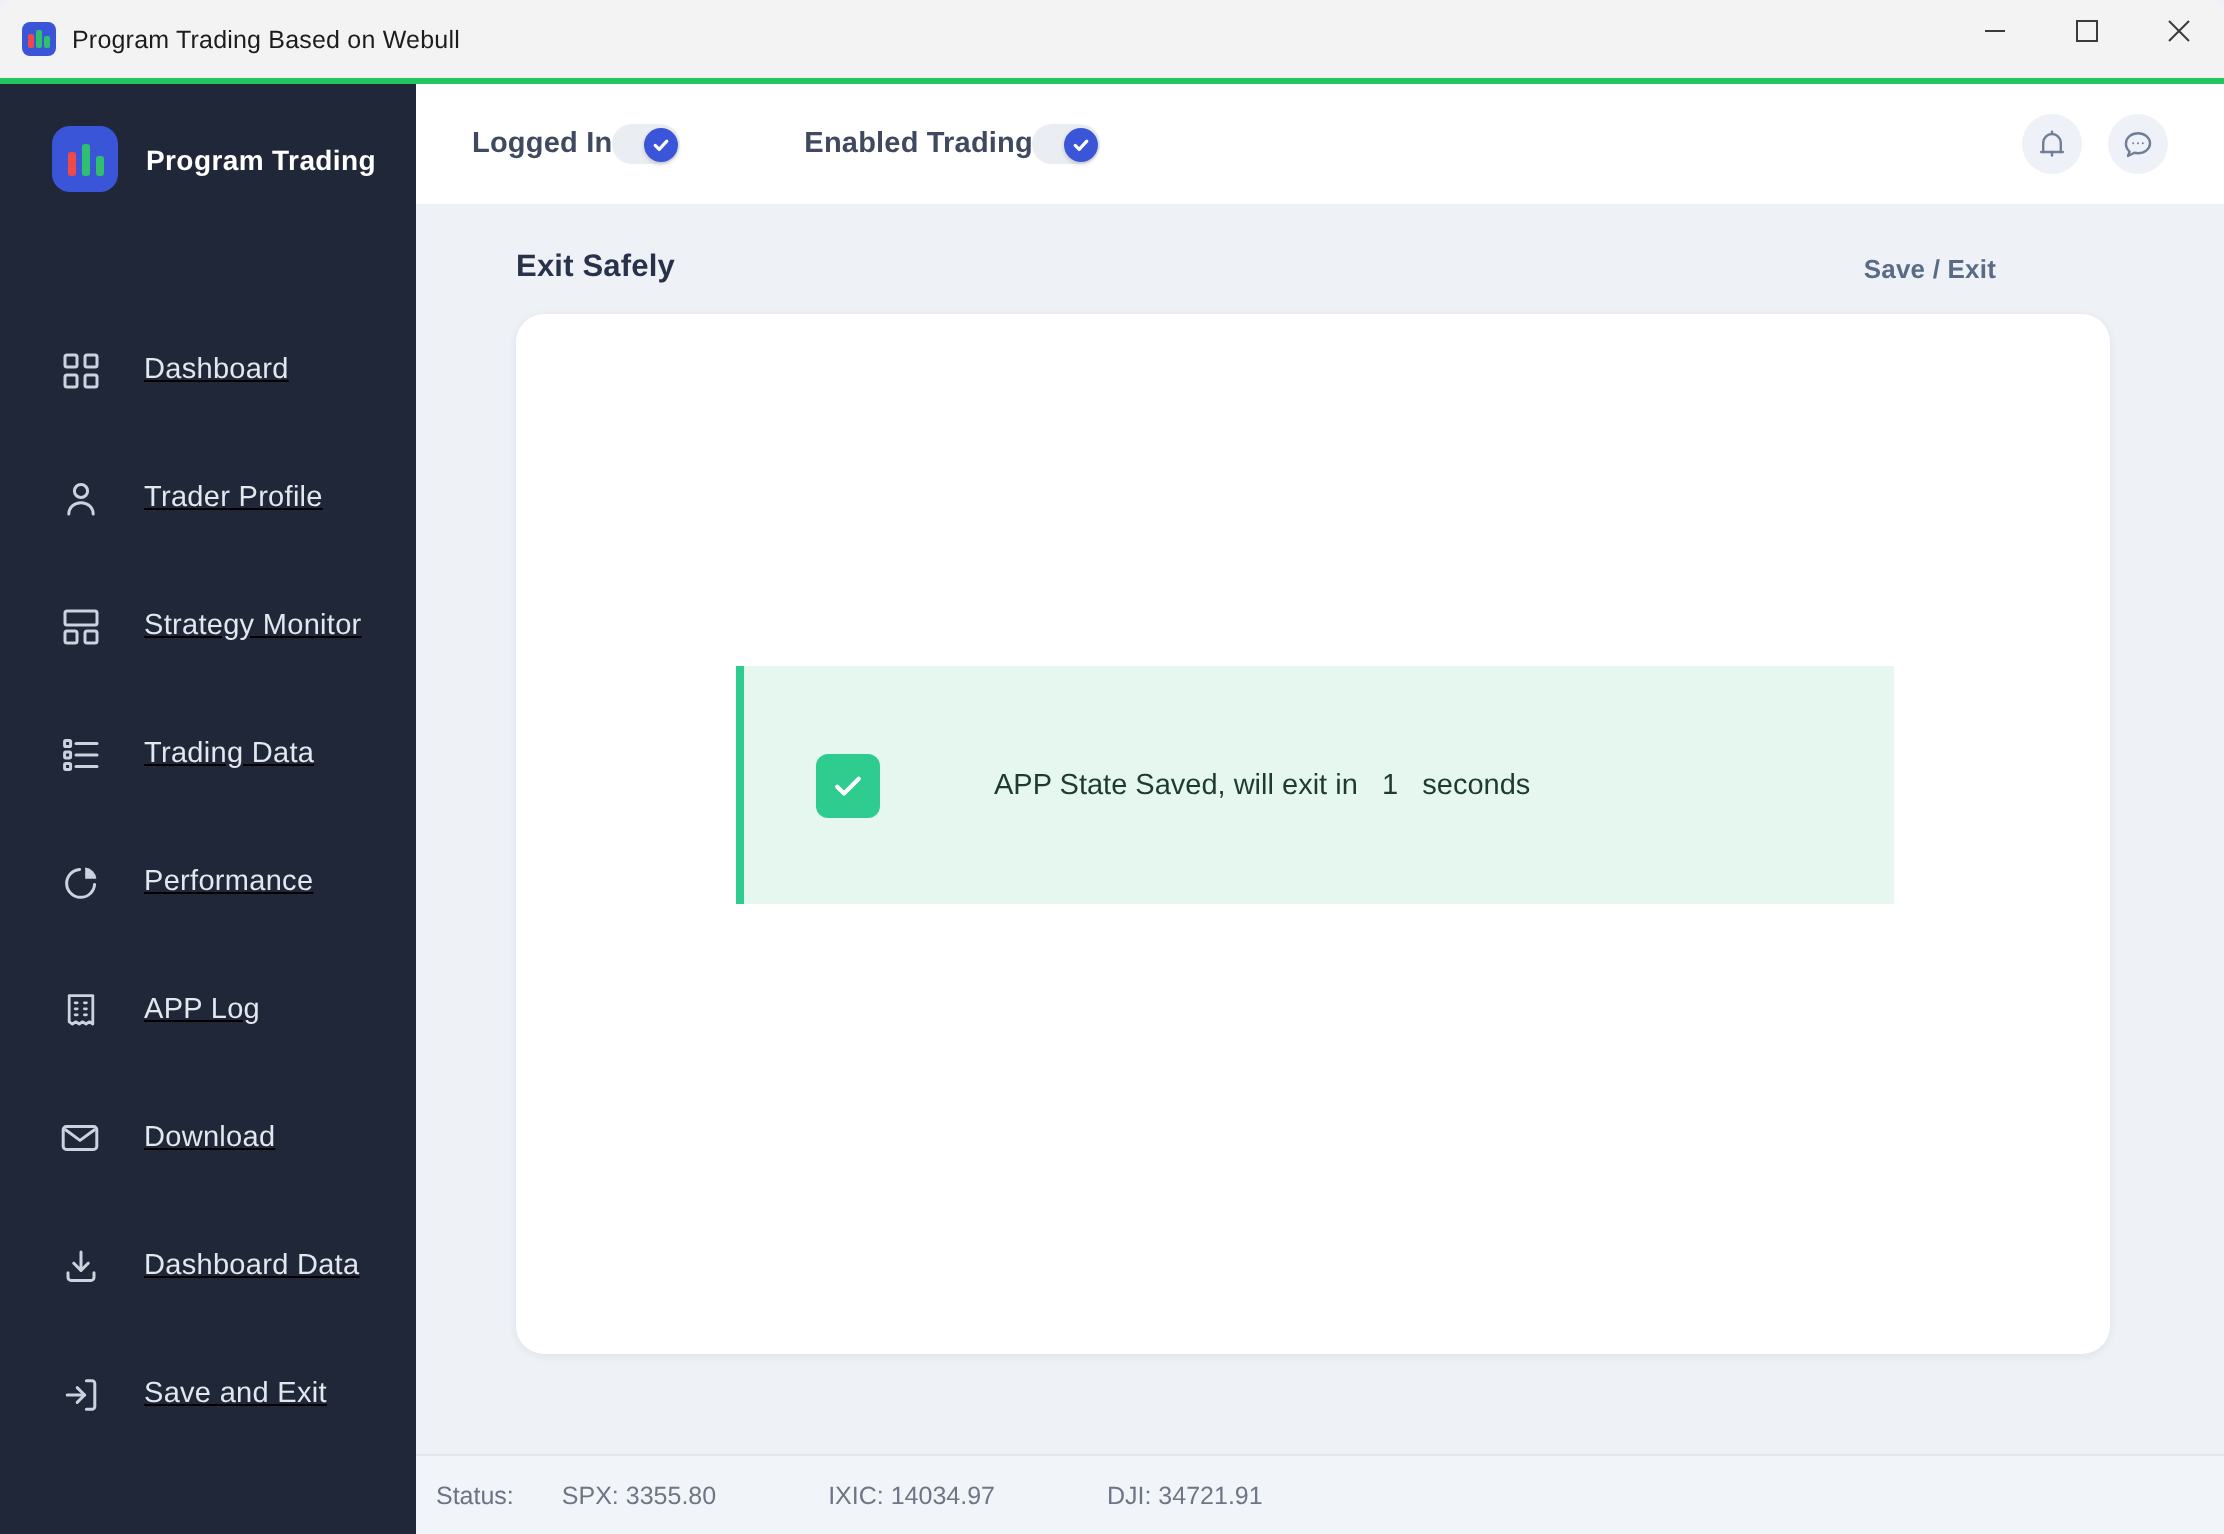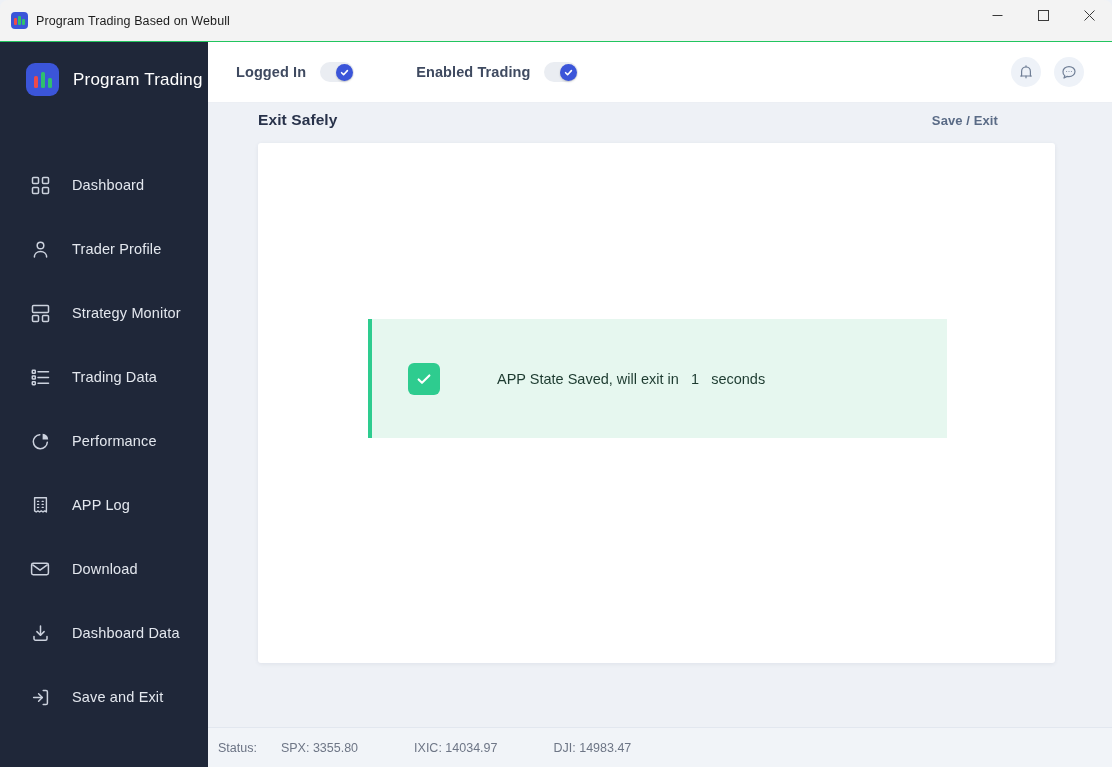--- a/index.html
+++ b/index.html
@@ -13,21 +13,21 @@
     position: relative;
     width: 1112px; height: 767px;
     background: #eef1f6;
     display: flex; flex-direction: column;
   }
 
   
   .titlebar {
     height: 42px; min-height: 31px;
     background: #f3f3f3;
-    border-bottom: 1px solid #22c55e;
+    border-bottom: 3px solid #22c55e;
     display: flex; align-items: center;
     position: relative;
     border-top-left-radius: 8px; border-top-right-radius: 8px;
   }
   .titlebar-left { display: flex; align-items: center; gap: 8px; padding-left: 11px; }
   .tb-logo {
     width: 17px; height: 17px; border-radius: 4px;
     background: #3b55d9;
     display: flex; align-items: flex-end; justify-content: center;
     gap: 1.5px; padding-bottom: 4px;
@@ -62,42 +62,42 @@
     width: 33px; height: 33px; border-radius: 9px;
     background: #3b55d9;
     display: flex; align-items: flex-end; justify-content: center;
     gap: 3px; padding-bottom: 8px;
   }
   .brand-logo i { display:block; width:4px; border-radius:1.5px; }
   .brand-logo i:nth-child(1){ height:12px; background:#ef4a4a; }
   .brand-logo i:nth-child(2){ height:16px; background:#2fbf6f; }
   .brand-logo i:nth-child(3){ height:10px; background:#2fbf6f; }
   .brand-name {
-    color:#ffffff; font-size:17px; font-weight:normal; letter-spacing:.2px;
+    color:#ffffff; font-size:14px; font-weight:bold; letter-spacing:.2px;
   }
   .nav { margin-top: 36px; }
   .nav-item {
     height: 64px; display:flex; align-items:center; gap: 21px;
-    padding-left: 29px; position: relative; cursor: default;
+    padding-left: 29px; position: relative; cursor: default; text-decoration: underline;
   }
   .nav-item .nav-ico { width:22px; height:22px; display:flex; align-items:center; justify-content:center; color:#ccd2de; }
   .nav-item .nav-ico svg { display:block; }
   .nav-label { color:#e3e7ee; font-size:14.5px; letter-spacing:.15px; }
 
   
   .main {
     flex: 1; display:flex; flex-direction: column; min-width:0;
     background:#eef1f6;
   }
   .topbar {
     height: 61px; min-height:61px; background:#ffffff;
     display:flex; align-items:center; padding: 0 28px 0 28px;
     border-bottom:1px solid #eceff4;
   }
-  .toggle-group { display:flex; align-items:center; gap: 14px; margin-right: 62px; }
+  .toggle-group { display:flex; align-items:center; margin-right: 62px; }
   .toggle-label { font-size:14.5px; color:#3f4a60; font-weight:bold; letter-spacing:.1px; }
   .switch {
     width: 34px; height: 20px; border-radius: 11px; background:#eaedf2;
     display:flex; align-items:center; justify-content:flex-end; padding: 0 1.5px;
     position: relative;
   }
   .switch .knob {
     width:17px; height:17px; border-radius:50%; background:#3b55d9;
     display:flex; align-items:center; justify-content:center;
     box-shadow: 0 1px 2px rgba(0,0,0,.18);
@@ -108,29 +108,29 @@
   .round-btn {
     width: 30px; height: 30px; border-radius:50%; background:#eef2f8;
     display:flex; align-items:center; justify-content:center; color:#707f96;
   }
   .round-btn svg { display:block; }
 
   
   .content { flex:1; display:flex; flex-direction:column; min-height:0; padding: 0 57px 0 0; }
   .content-head {
     display:flex; align-items:center; justify-content:space-between;
-    padding: 8px 57px 14px 50px;
+    padding: 22px 57px 14px 50px;
   }
   .page-title { font-size:15.5px; font-weight:bold; color:#28324a; letter-spacing:.1px; }
   .head-action { font-size:13px; font-weight:bold; color:#5a6b86; letter-spacing:.1px; }
 
   .panel {
     margin: 0 0 0 50px;
     background:#ffffff;
-    border-radius: 3px;
+    border-radius: 14px;
     height: 520px;
     box-shadow: 0 1px 4px rgba(40,55,90,.08);
     display:flex; align-items:center; justify-content:center;
     position:relative;
   }
   .alert {
     position:absolute; left:110px; top:176px;
     width: 579px; height: 119px;
     background:#e6f7ef;
     border-left: 4px solid #2ecc8f;
@@ -383,18 +383,18 @@
               <span class="seg">seconds</span>
             </div>
           </div>
         </div>
       </div>
 
       <div class="statusbar">
         <span class="sb-label">Status:</span>
         <span class="sb-item">SPX: 3355.80</span>
         <span class="sb-item">IXIC: 14034.97</span>
-        <span class="sb-item">DJI: 14983.47</span>
+        <span class="sb-item">DJI: 34721.91</span>
       </div>
 
     </div>
   </div>
 </div>
 
 </body></html>

